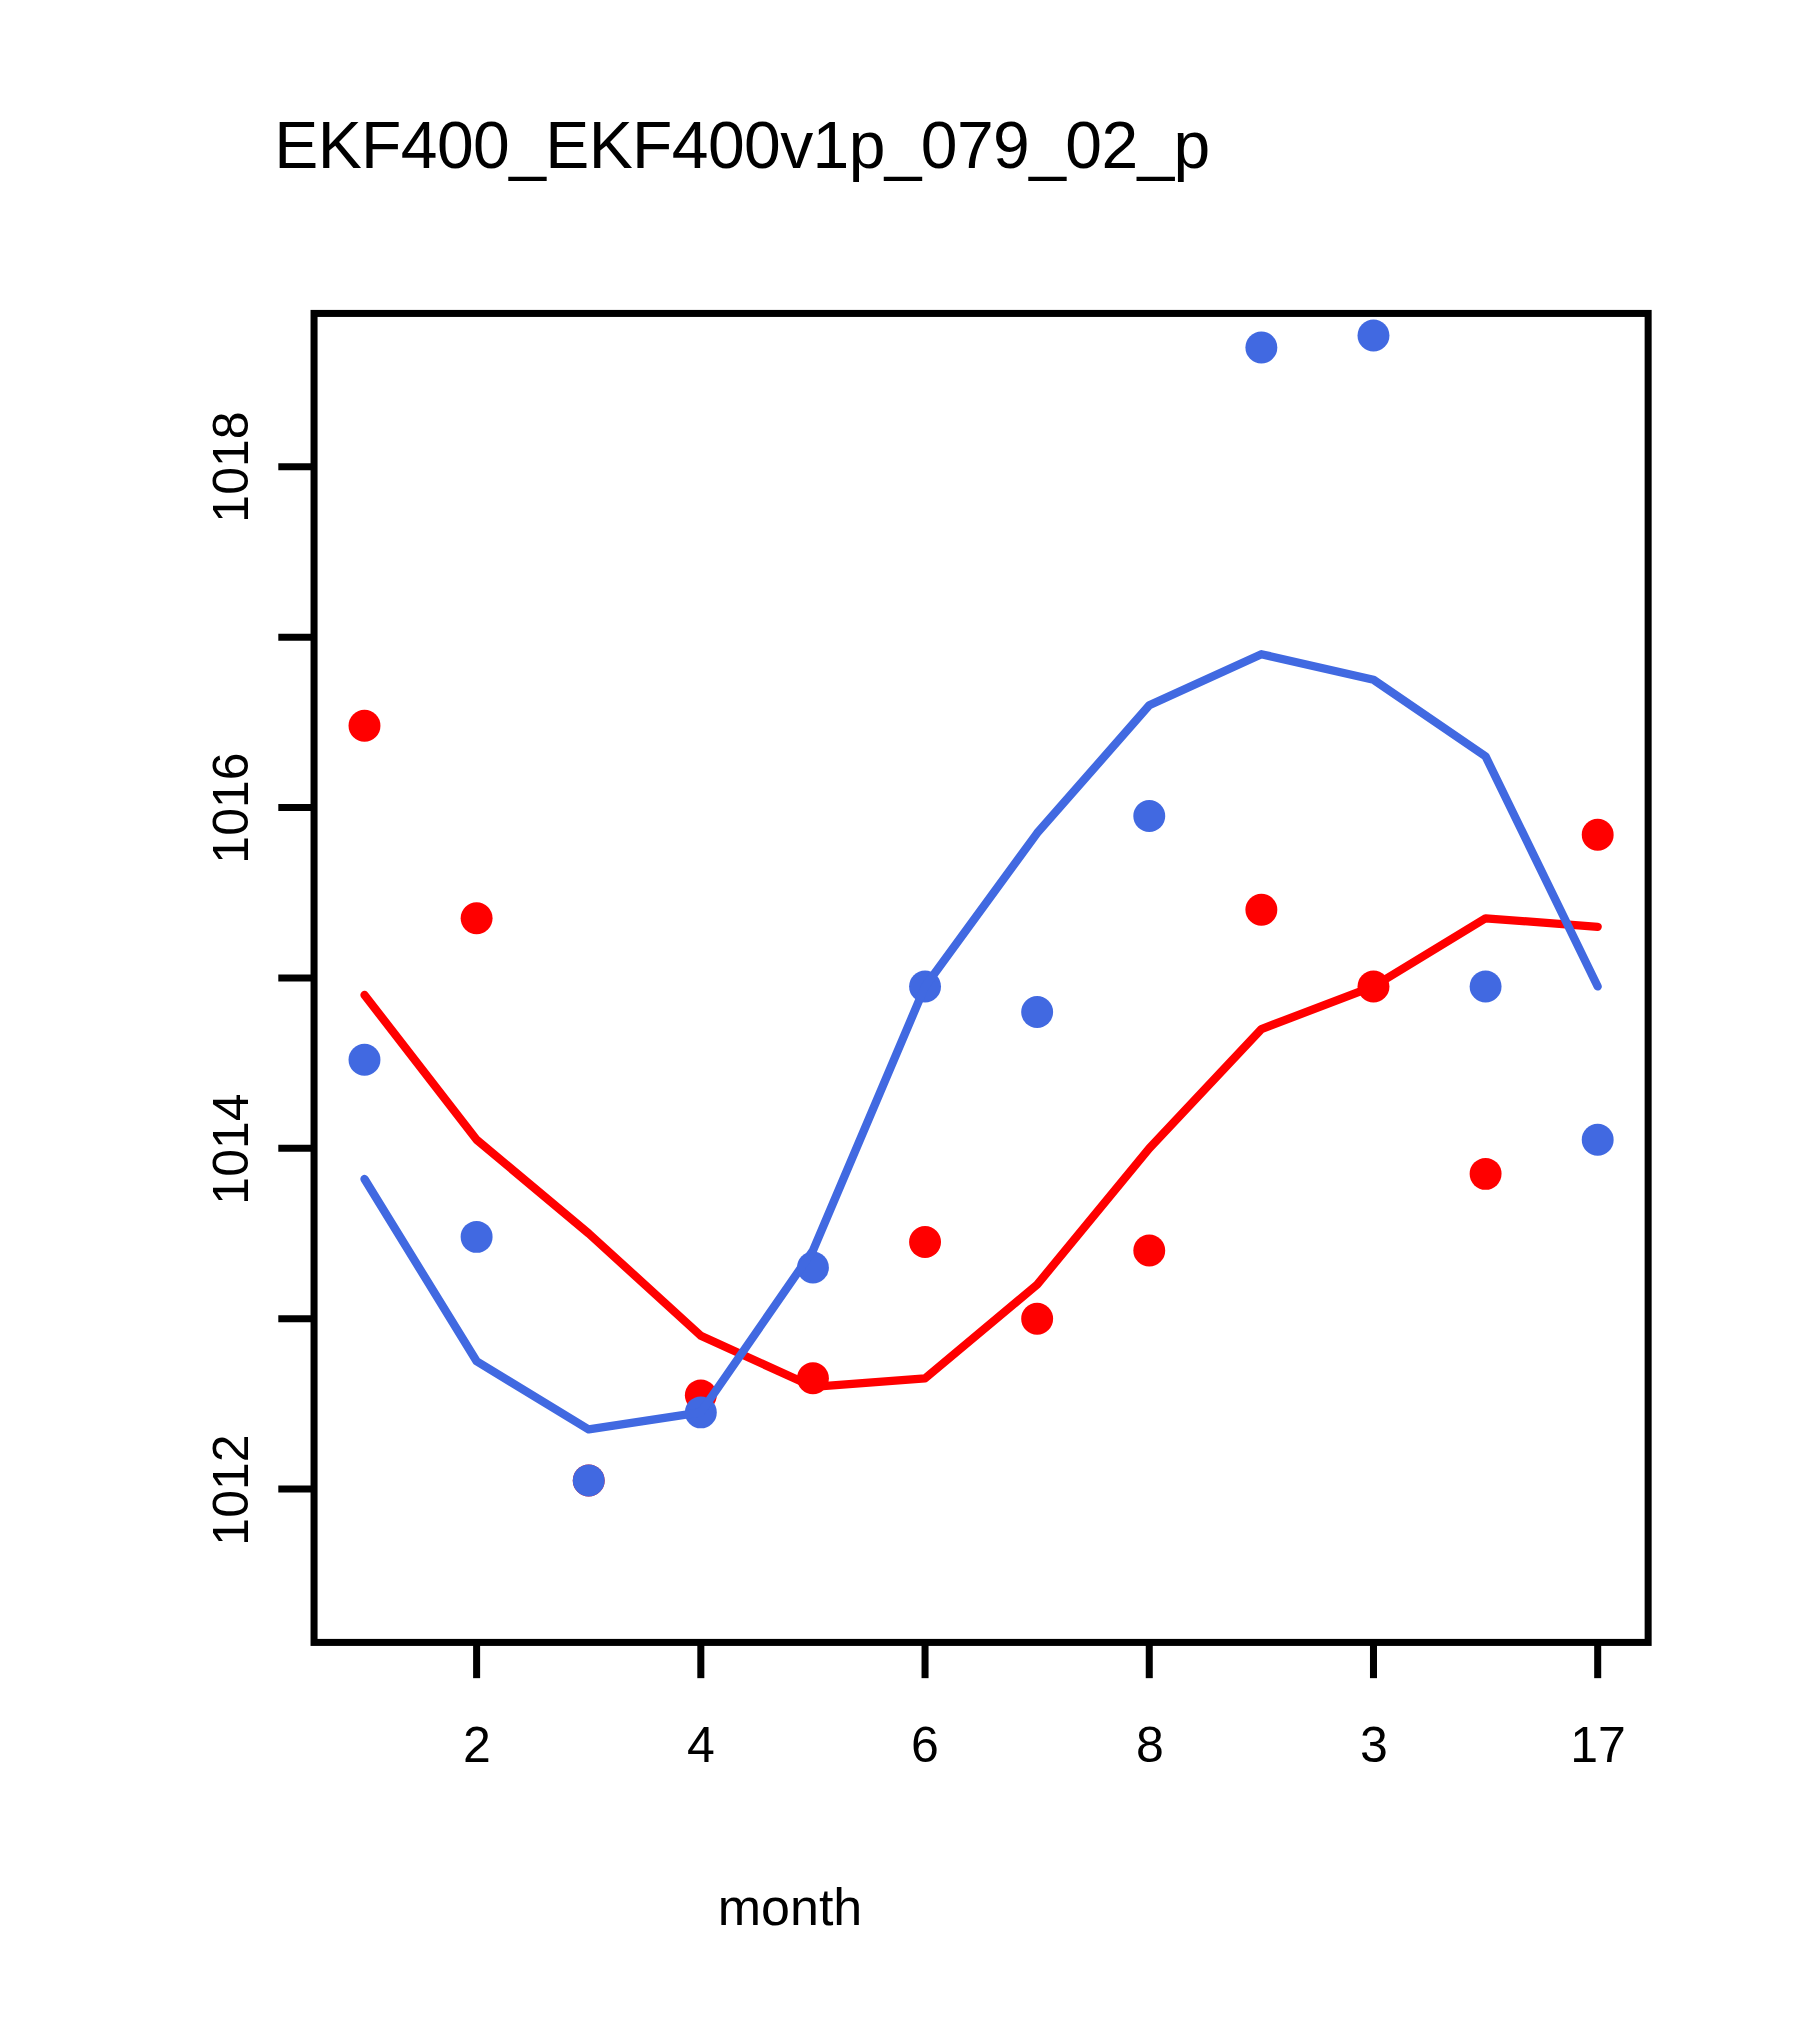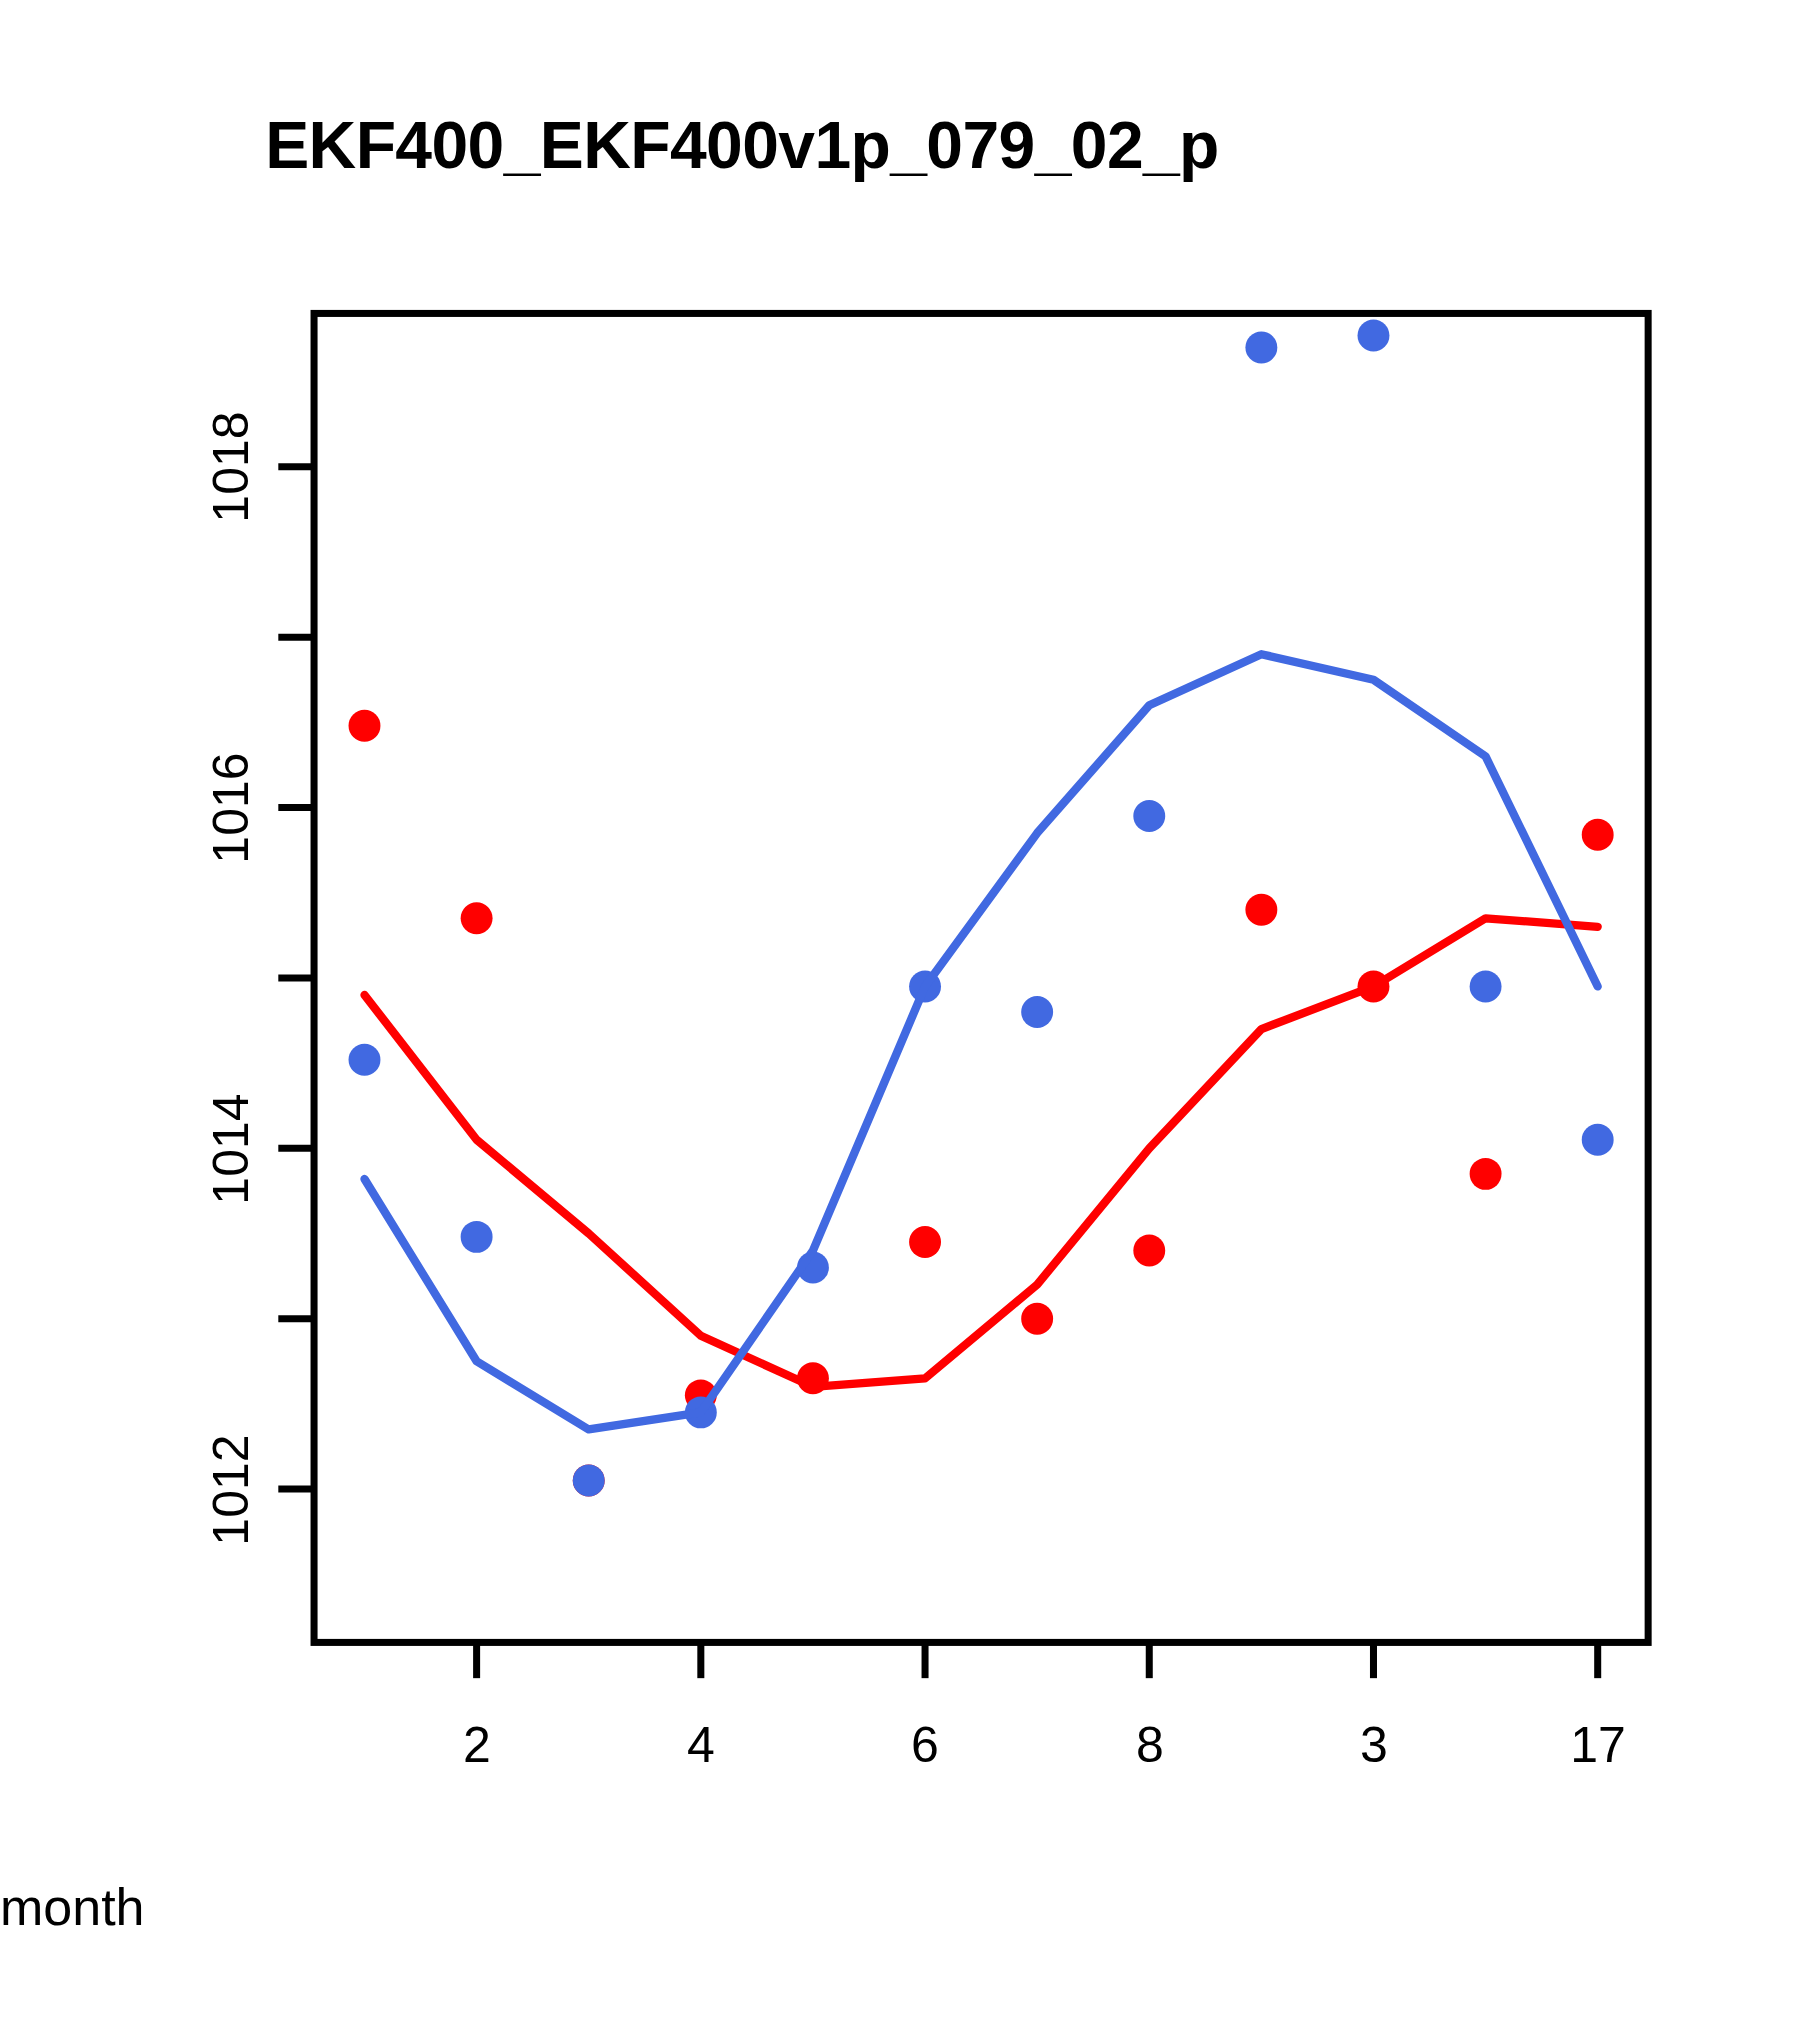--- a/index.html
+++ b/index.html
@@ -1,32 +1,32 @@
 <!DOCTYPE html>
 <html style="font-size:10.2px"><head>
 <meta charset="utf-8">
 <style>
   html,body{margin:0;padding:0;background:#ffffff;}
   body{width:1809px;height:2035px;font-family:"Liberation Sans",sans-serif;color:#000;}
   #root{position:relative;width:1809px;height:2035px;background:#fff;}
   #chart-title{
     position:absolute;left:0;top:107px;width:1484px;text-align:center;
-    font-size:66px;font-weight:bold;letter-spacing:-0.6px;
+    font-size:66px;font-weight:normal;letter-spacing:-0.6px;
     font-family:"Liberation Sans",sans-serif;white-space:pre;
   }
   #plot-svg{position:absolute;left:0;top:0;}
   .axis-label-y{
     position:absolute;transform-origin:50% 50%;
     font-size:50px;white-space:nowrap;
   }
   .axis-label-x{
     position:absolute;font-size:50px;white-space:nowrap;text-align:center;
   }
   #xlab{
-    position:absolute;left:0;top:1877px;width:1580px;text-align:left;
+    position:absolute;left:0;top:1877px;width:1580px;text-align:center;
     font-size:52px;
   }
 </style>
 </head>
 <body>
 
 <div id="root">
 
   <div id="chart-title">EKF400_EKF400v1p_079_02_p</div>
 

